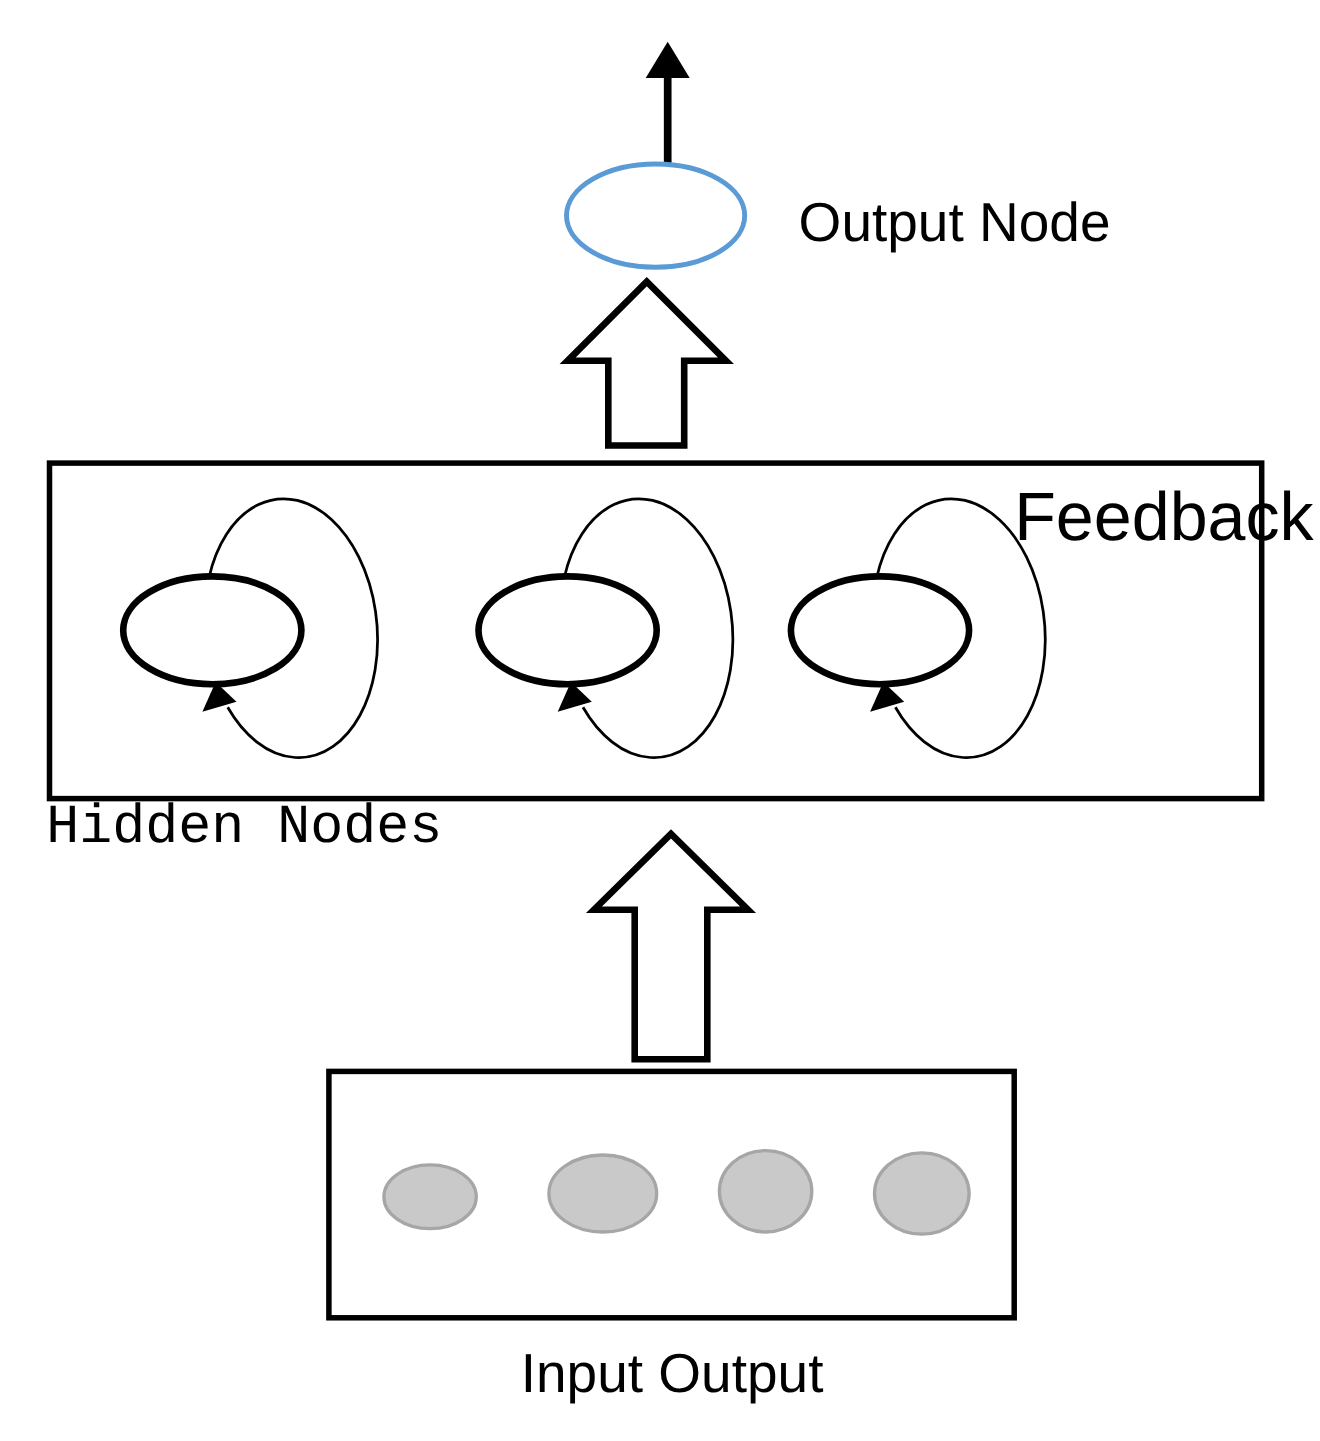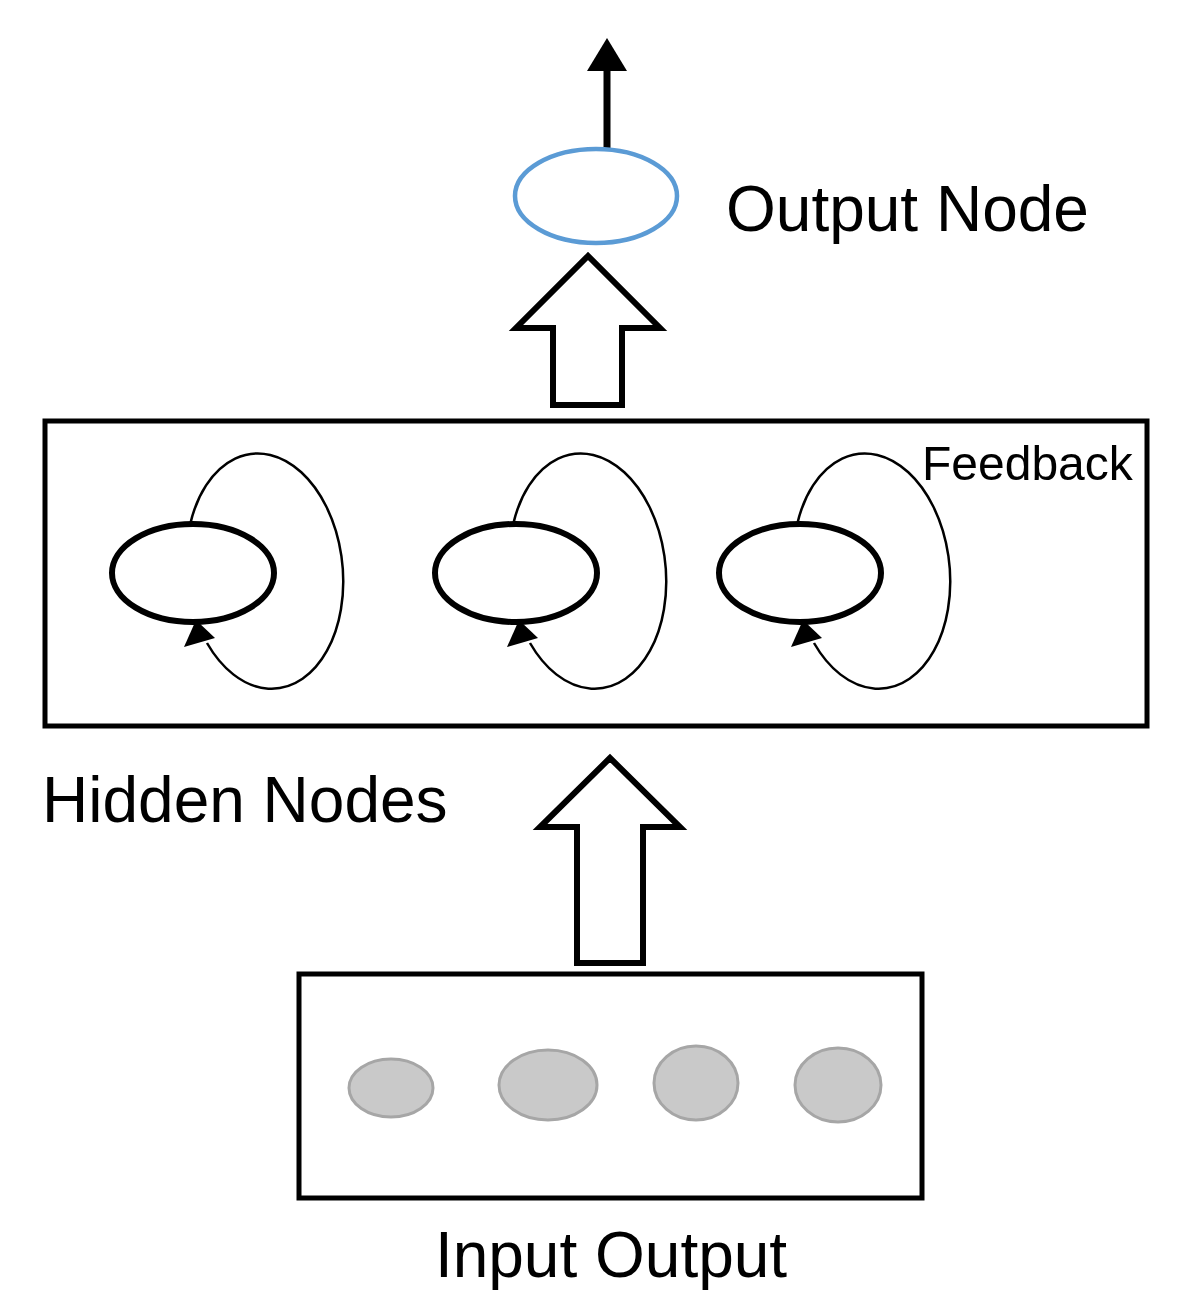--- a/index.html
+++ b/index.html
@@ -21,27 +21,27 @@
     width: 1200px;
     height: 1310px;
   }
   .label {
     position: absolute;
     color: #000000;
     line-height: 1;
     white-space: nowrap;
   }
   .label-big {
-    font-size: 64px;
+    font-size: 50px;
   }
   .label-small {
-    font-size: 48px;
+    font-size: 62px;
   }
   #output-node-label { left: 726px; top: 177px; }
-  #hidden-nodes-label { left: 42px; top: 768px; }
+  #hidden-nodes-label { left: 42px; top: 728px; font-family: Liberation Mono, monospace; }
   #feedback-label { left: 922px; top: 440px; }
   #input-nodes-label { left: 299px; top: 1223px; width: 624px; text-align: center; }
 </style>
 </head>
 <body>
 
 <svg id="diagram-canvas" viewBox="0 0 1200 1310" xmlns="http://www.w3.org/2000/svg">
 
   <g>
     <line x1="607" y1="150" x2="607" y2="64" stroke-width="7" stroke="#000000"></line>

